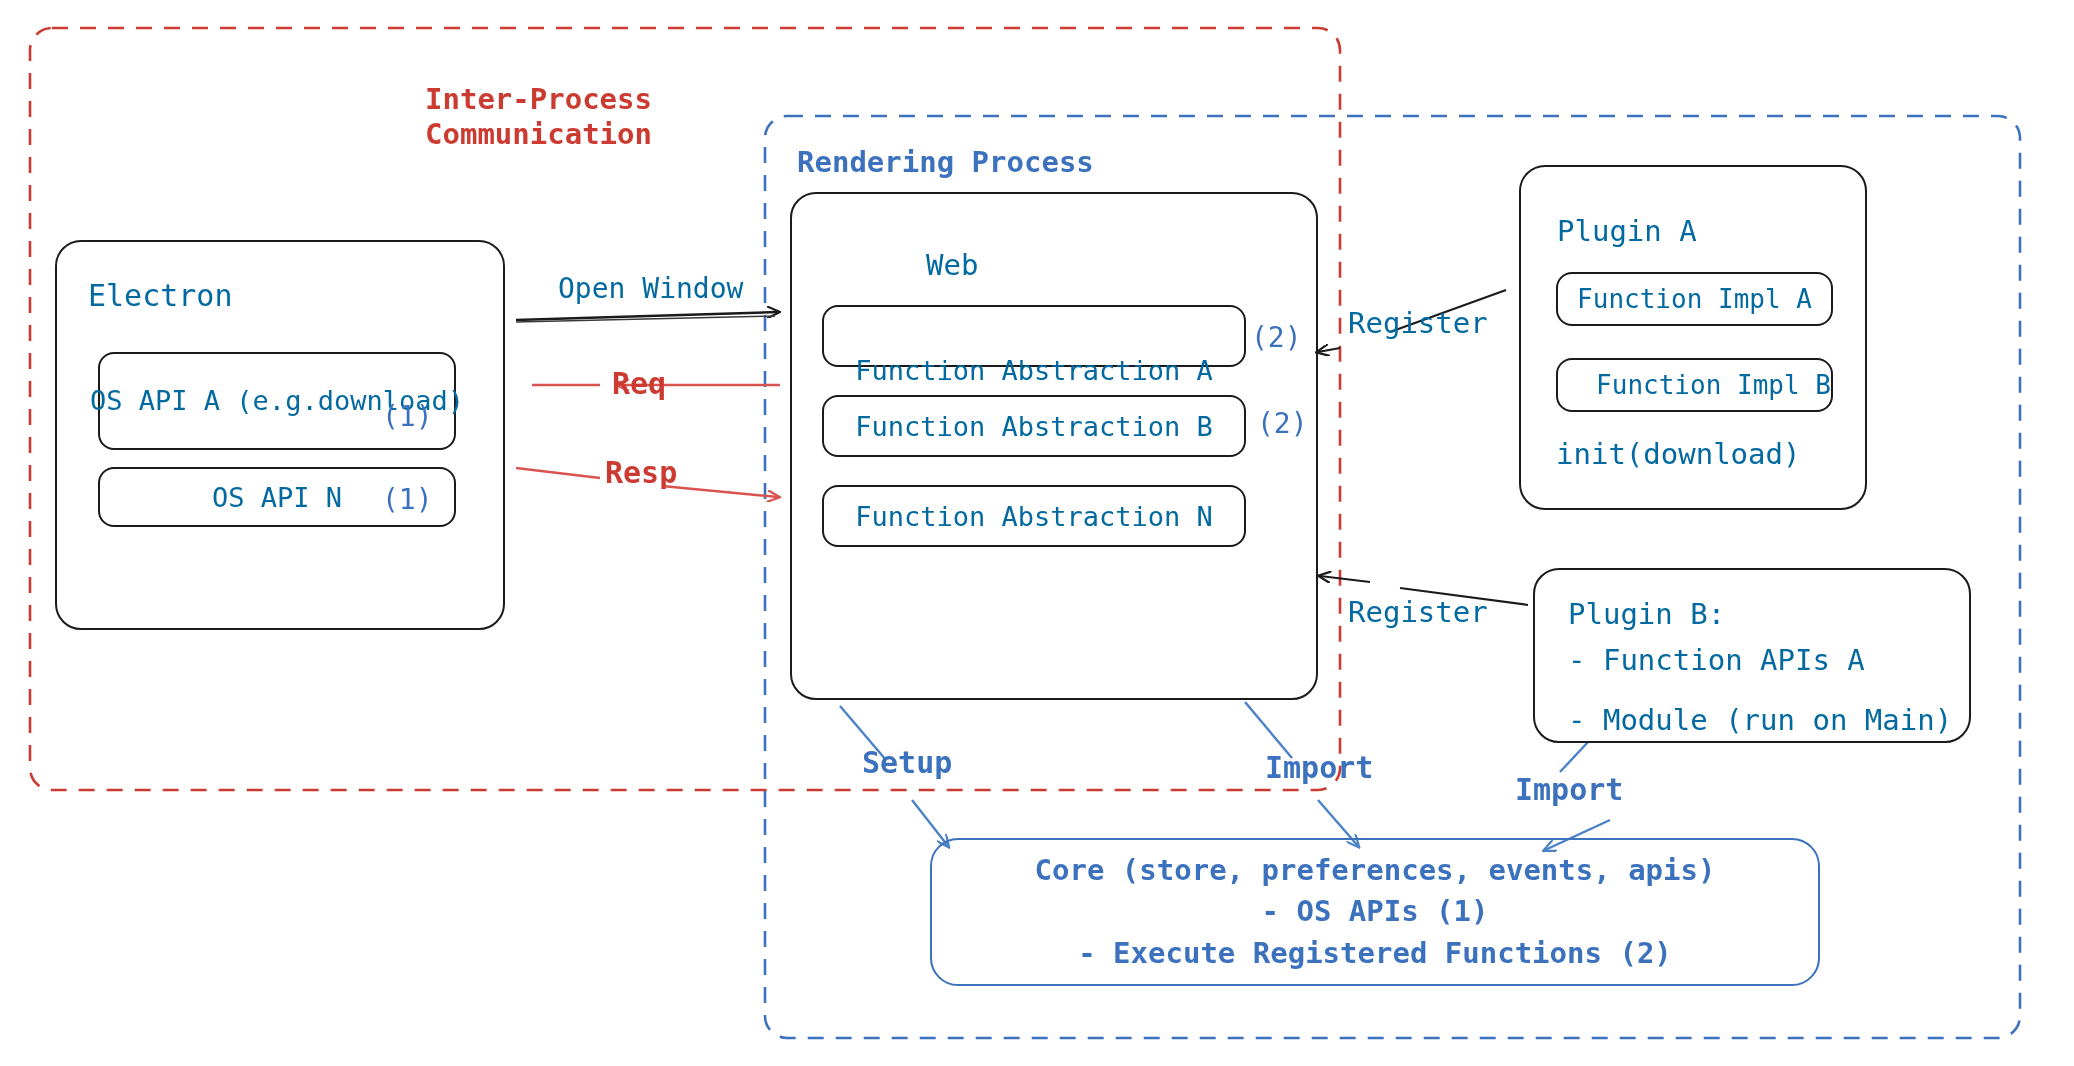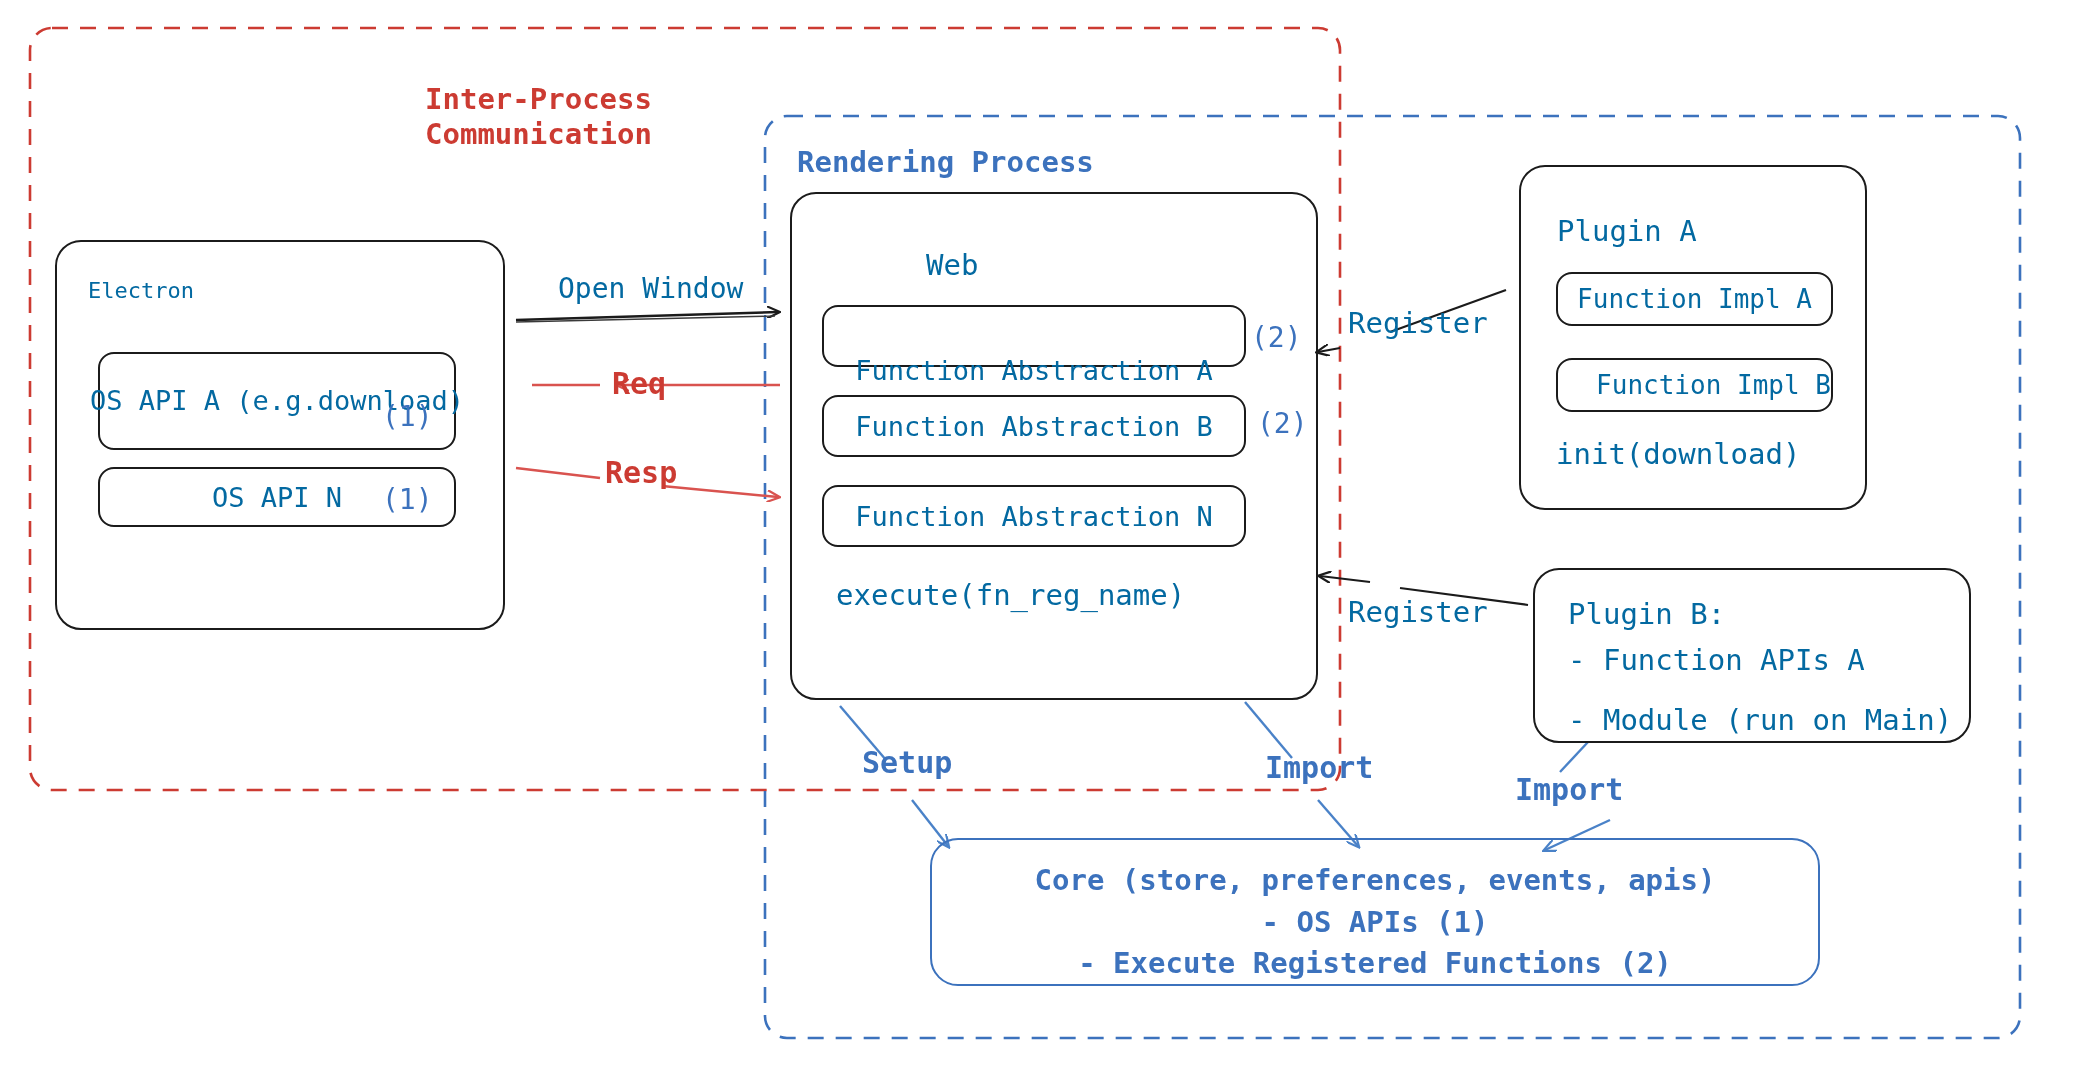--- a/index.html
+++ b/index.html
@@ -144,21 +144,21 @@
       <path d="M1610,820 L1545,850" fill="none" stroke="#4a82c8" stroke-width="2.4" marker-end="url(#arrowBlue)"></path>
     </g>
   </svg>
 
   <div class="lbl blue-txt mono" style="left:797px; top:145px; font-size:29px; font-weight:700;">Rendering Process</div>
 
   <div class="lbl red-txt mono" style="left:425px; top:82px; font-size:29px; font-weight:700;"><span>Inter-Process</span><br><span>Communication</span></div>
 
   <div class="node solid-box" style="left:55px; top:240px; width:450px; height:390px;">
   </div>
-  <div class="lbl mono dark-txt" style="left:88px; top:278px; font-size:22px;">Electron</div>
+  <div class="lbl mono dark-txt" style="left:88px; top:278px; font-size:30px;">Electron</div>
 
   <div class="node solid-box-inner" style="left:98px; top:352px; width:358px; height:98px;">
     <div class="center-text mono dark-txt" style="font-size:27px; line-height:1.3;"><span>OS API A (e.g.</span>
 <span>download)</span></div>
   </div>
   <div class="lbl blue-txt mono" style="left:382px; top:400px; font-size:28px;">(1)</div>
 
   <div class="node solid-box-inner" style="left:98px; top:467px; width:358px; height:60px;">
     <div class="center-text mono dark-txt" style="font-size:27px; padding-right:78px;">OS API N</div>
   </div>
@@ -179,21 +179,20 @@
 
   <div class="node solid-box-inner" style="left:822px; top:395px; width:424px; height:62px;">
     <div class="center-text mono dark-txt" style="font-size:27px;">Function Abstraction B</div>
   </div>
   <div class="lbl blue-txt mono" style="left:1257px; top:407px; font-size:28px;">(2)</div>
 
   <div class="node solid-box-inner" style="left:822px; top:485px; width:424px; height:62px;">
     <div class="center-text mono dark-txt" style="font-size:27px;">Function Abstraction N</div>
   </div>
 
-  <div class="lbl mono dark-txt" style="left:836px; top:578px; font-size:29px;">execute(fn_reg_name)</div>
 
   <div class="node solid-box" style="left:1519px; top:165px; width:348px; height:345px;">
   </div>
   <div class="lbl mono dark-txt" style="left:1557px; top:214px; font-size:29px;">Plugin A</div>
 
   <div class="node solid-box-inner" style="left:1556px; top:272px; width:277px; height:54px;">
     <div class="center-text mono dark-txt" style="font-size:26px;">Function Impl A</div>
   </div>
 
   <div class="node solid-box-inner" style="left:1556px; top:358px; width:277px; height:54px;padding-left:38px;">
@@ -209,19 +208,19 @@
   <div class="lbl mono dark-txt" style="left:1568px; top:703px; font-size:29px;">- Module (run on Main)</div>
 
   <div class="lbl mono dark-txt" style="left:1348px; top:306px; font-size:29px;">Register</div>
   <div class="lbl mono dark-txt" style="left:1348px; top:595px; font-size:29px;">Register</div>
 
   <div class="lbl annot-blue" style="left:862px; top:745px; font-size:30px;">Setup</div>
   <div class="lbl annot-blue" style="left:1265px; top:750px; font-size:30px;">Import</div>
   <div class="lbl annot-blue" style="left:1515px; top:772px; font-size:30px;">Import</div>
 
   <div class="node core-box" style="left:930px; top:838px; width:890px; height:148px;
-              align-items:center; justify-content:flex-end;">
+              align-items:center; justify-content:center;">
     <div class="core-text" style="font-size:29px;"><span>Core (store, preferences, events, apis)</span>
 <span>- OS APIs (1)</span>
 <span>- Execute Registered Functions (2)</span></div>
   </div>
 
 </div>
 
 </body></html>

